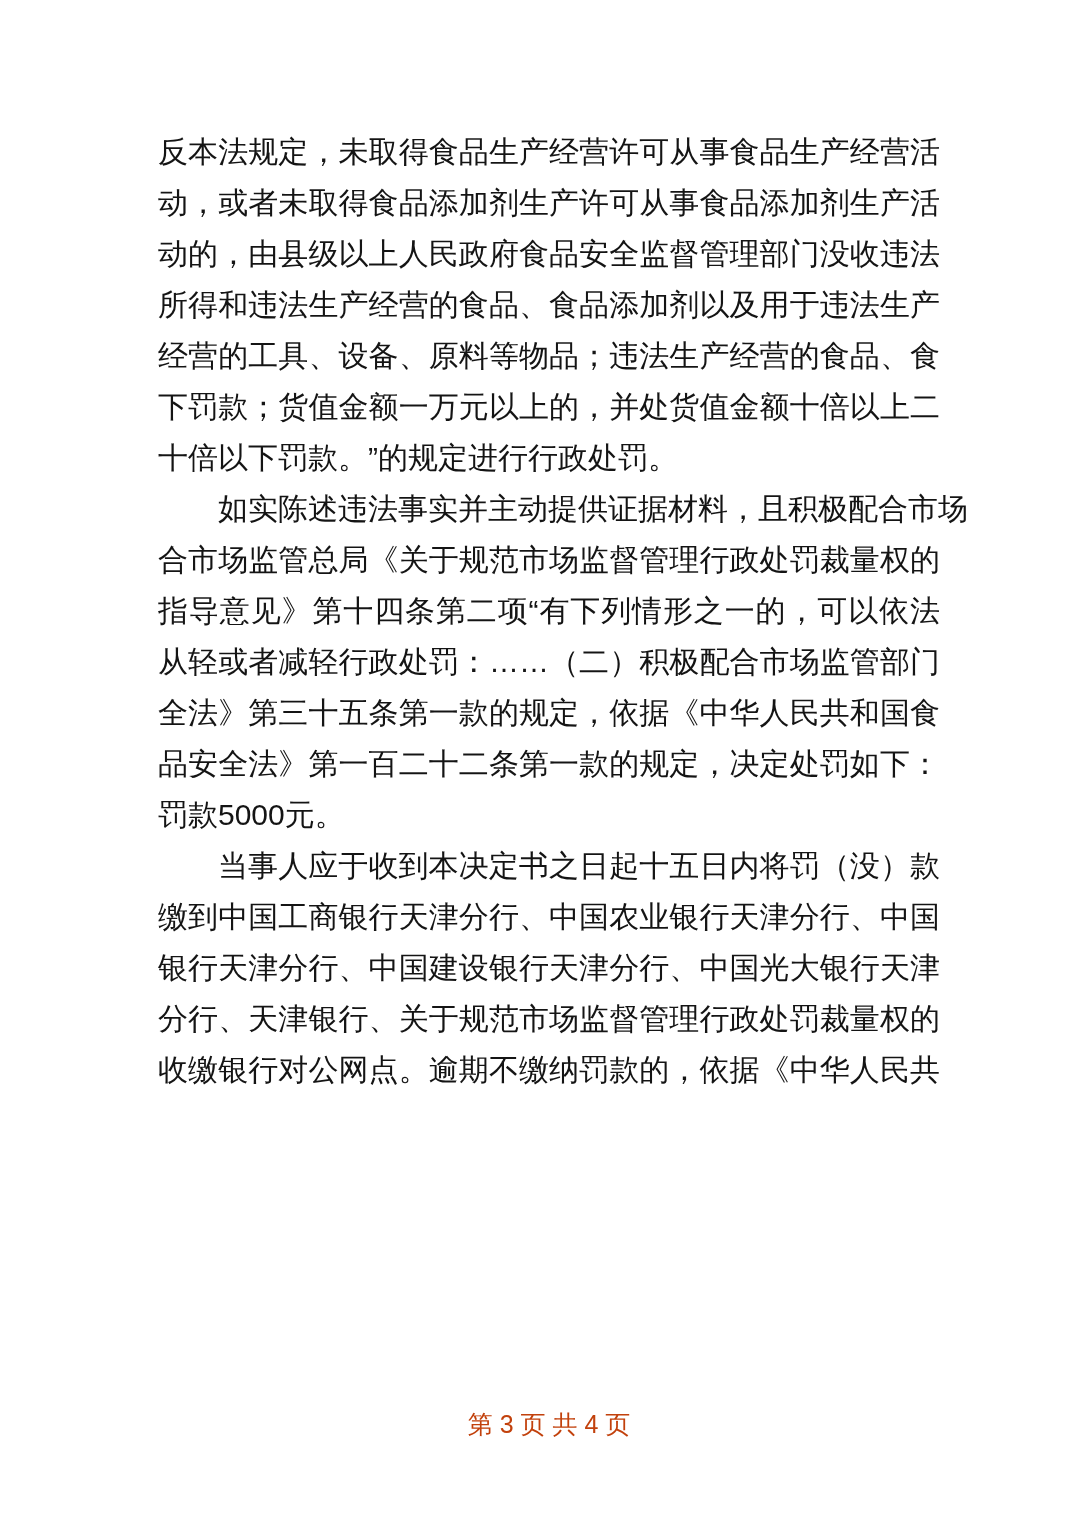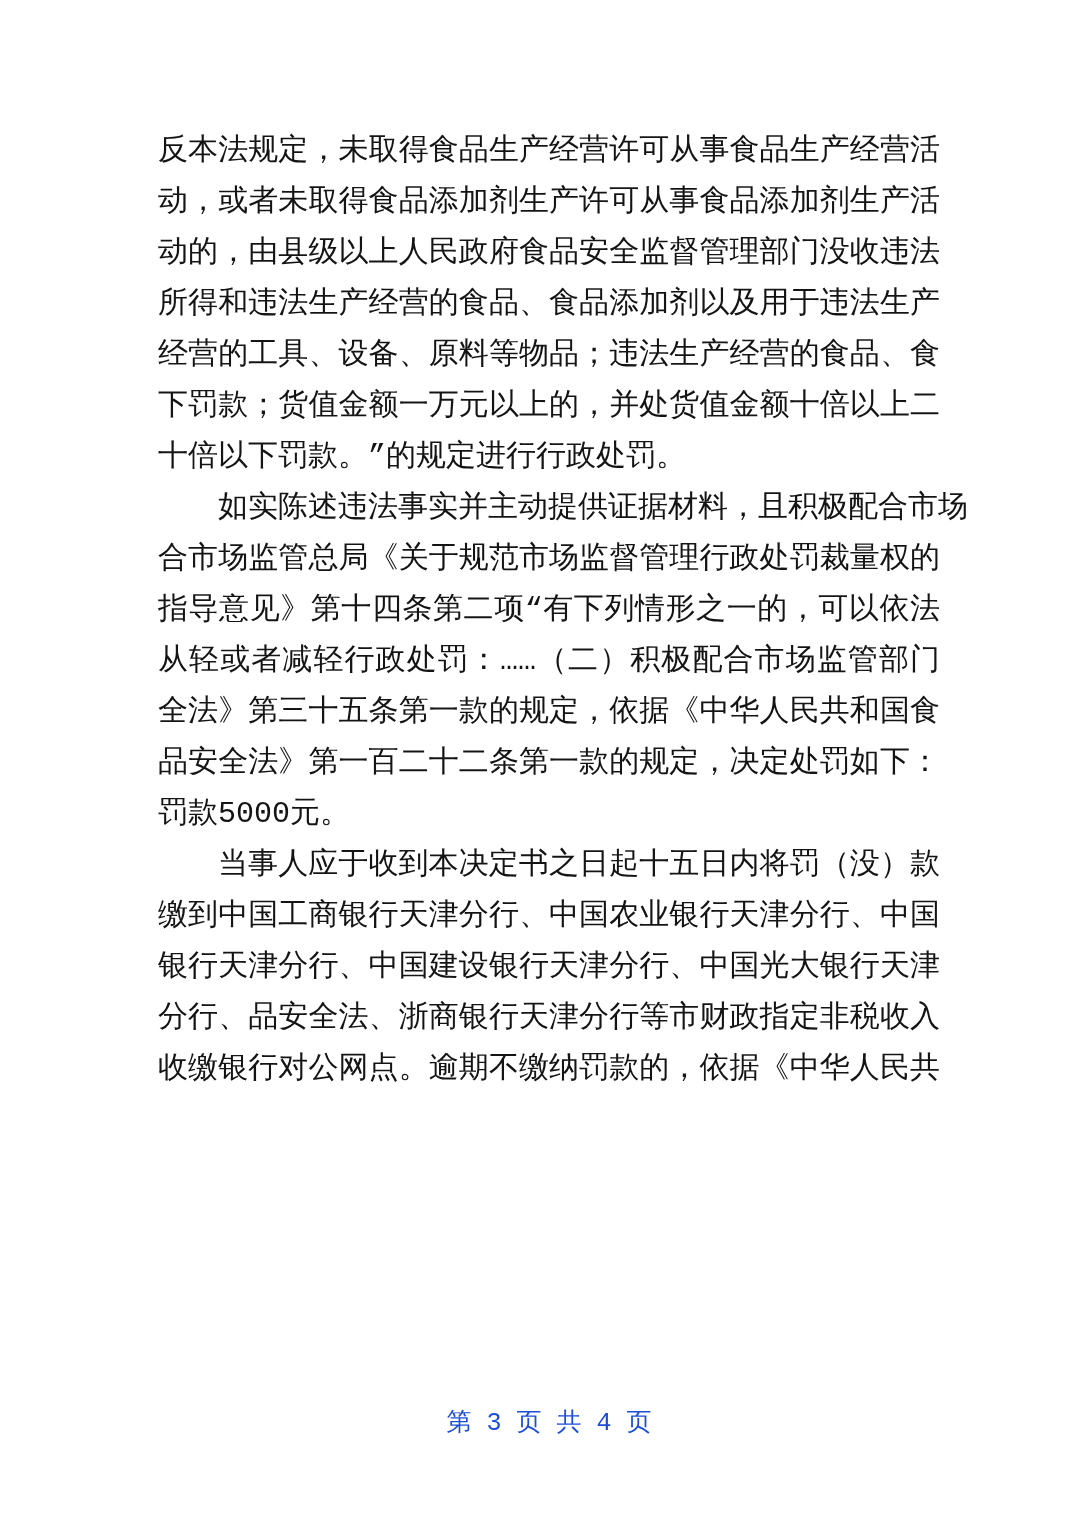--- a/index.html
+++ b/index.html
@@ -6,21 +6,21 @@
     margin: 0;
     padding: 0;
     background: #ffffff;
   }
   .page {
     position: relative;
     width: 1074px;
     height: 1520px;
     background: #ffffff;
     overflow: hidden;
-    font-family: Liberation Mono, monospace;
+    font-family: Liberation Sans, sans-serif;
     color: #141414;
   }
   .body-text {
     position: absolute;
     left: 158px;
     top: 126px;
     width: 782px;
   }
   .line {
     font-size: 30px;
@@ -39,21 +39,21 @@
     text-indent: 60px;
   }
   .footer {
     position: absolute;
     left: 158px;
     top: 1408px;
     width: 782px;
     text-align: center;
     font-size: 25px;
     line-height: 32px;
-    color: #1d4ed8;
+    color: #c2410c;
   }
 </style>
 </head>
 <body>
 
 <div class="page">
   <div class="body-text">
     <div class="line">反本法规定，未取得食品生产经营许可从事食品生产经营活</div>
     <div class="line">动，或者未取得食品添加剂生产许可从事食品添加剂生产活</div>
     <div class="line">动的，由县级以上人民政府食品安全监督管理部门没收违法</div>
@@ -64,18 +64,18 @@
     <div class="line indent">如实陈述违法事实并主动提供证据材料，且积极配合市场</div>
     <div class="line">合市场监管总局《关于规范市场监督管理行政处罚裁量权的</div>
     <div class="line">指导意见》第十四条第二项“有下列情形之一的，可以依法</div>
     <div class="line">从轻或者减轻行政处罚：……（二）积极配合市场监管部门</div>
     <div class="line">全法》第三十五条第一款的规定，依据《中华人民共和国食</div>
     <div class="line">品安全法》第一百二十二条第一款的规定，决定处罚如下：</div>
     <div class="line para-end">罚款5000元。</div>
     <div class="line indent">当事人应于收到本决定书之日起十五日内将罚（没）款</div>
     <div class="line">缴到中国工商银行天津分行、中国农业银行天津分行、中国</div>
     <div class="line">银行天津分行、中国建设银行天津分行、中国光大银行天津</div>
-    <div class="line">分行、品安全法、浙商银行天津分行等市财政指定非税收入</div>
+    <div class="line">分行、天津银行、关于规范市场监督管理行政处罚裁量权的</div>
     <div class="line">收缴银行对公网点。逾期不缴纳罚款的，依据《中华人民共</div>
   </div>
 
   <div class="footer">第 3 页 共 4 页</div>
 </div>
 
 </body></html>

